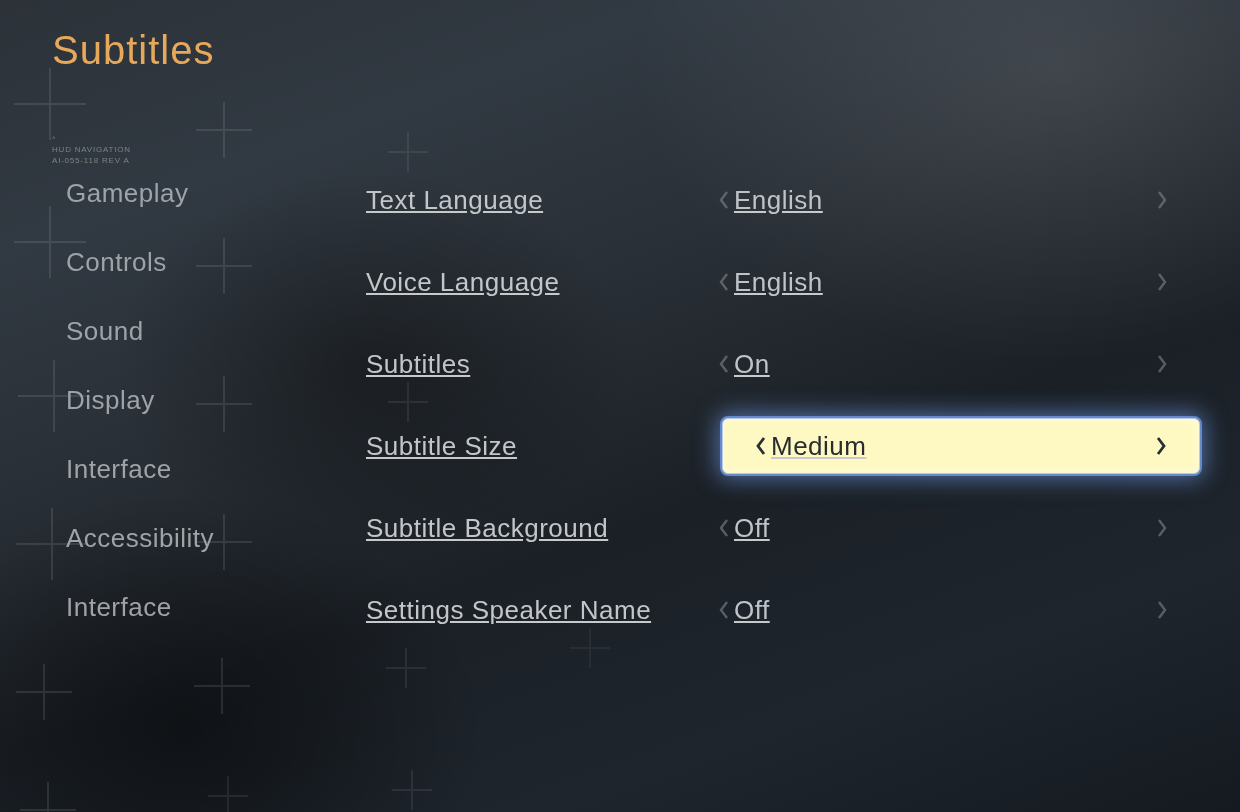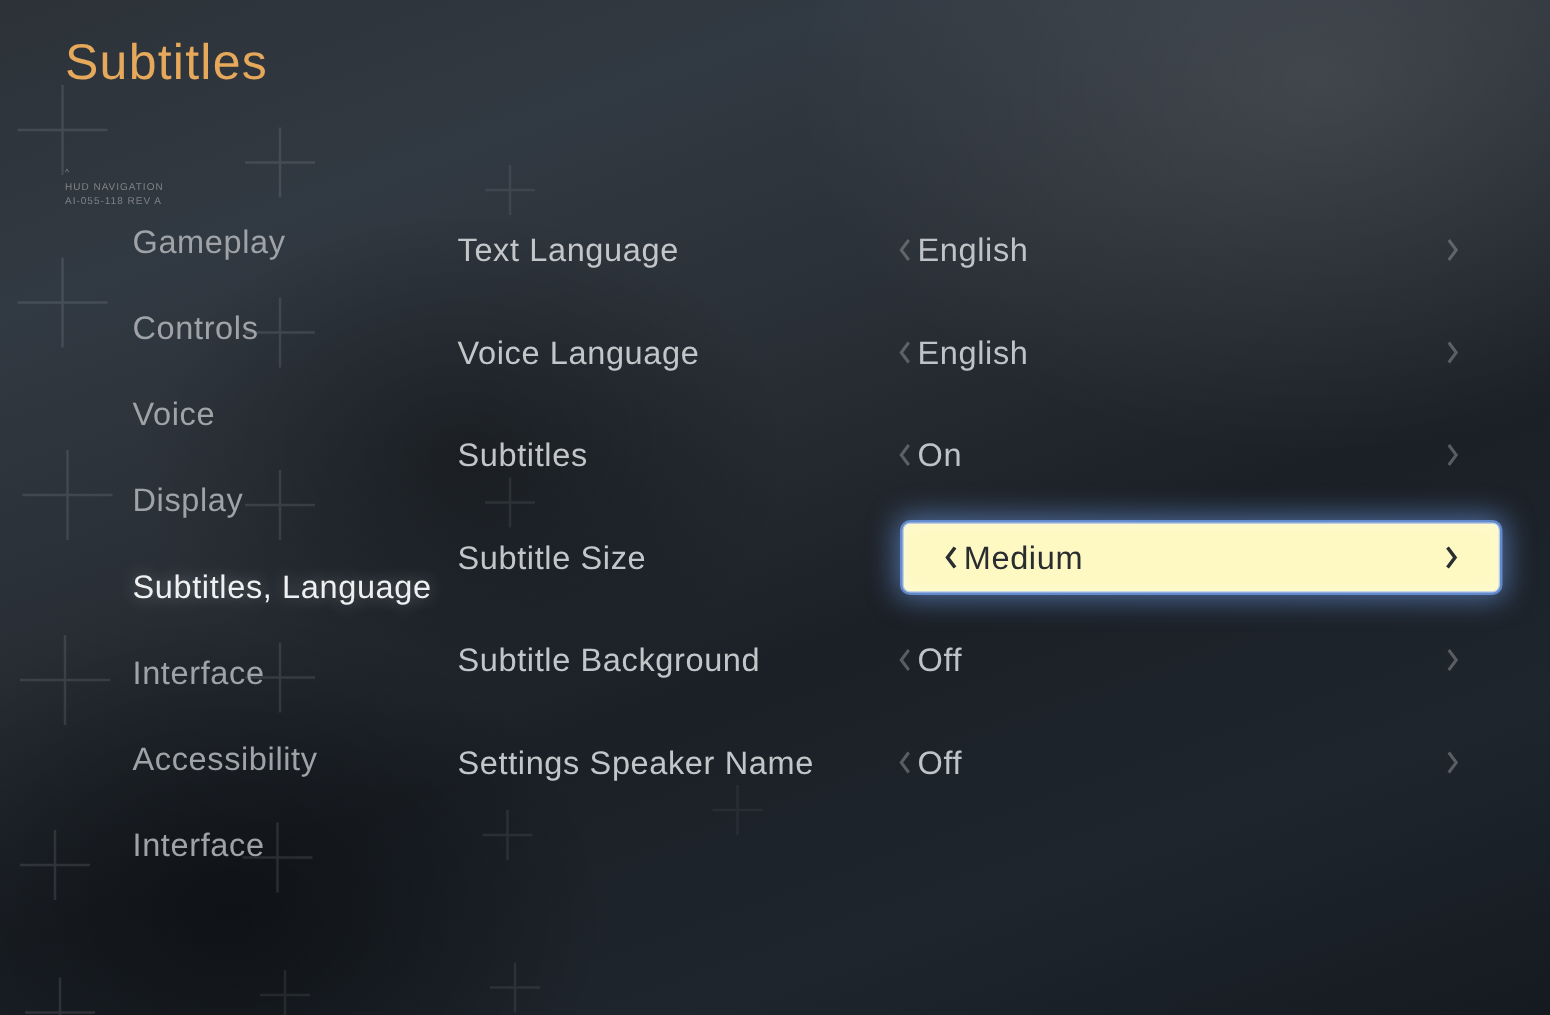--- a/index.html
+++ b/index.html
@@ -36,27 +36,26 @@
   .hud-tag .carat { font-size:7px; display:block; margin-bottom:2px; }
 
   .sidebar {
     position:absolute; left:66px; top:178px;
     display:flex; flex-direction:column; gap:38px;
   }
   .side-item {
     font-size:26px; font-weight:500;
     color:#9fa3a7; letter-spacing:0.5px;
     cursor:pointer;
-    margin-left:40px;
   }
   .side-item.active { color:#eef0f2; text-shadow:0 0 14px rgba(255,255,255,0.35); }
 
   .options {
     position:absolute; left:366px; top:178px; right:40px;
-    display:flex; flex-direction:column; gap:38px;
+    display:flex; flex-direction:column; gap:38px;text-decoration:underline;
   }
   .opt-row {
     display:flex; align-items:center; height:44px;
   }
   .opt-label {
     flex:0 0 320px; font-size:26px; font-weight:400;
     color:#c3c6c9; letter-spacing:0.5px;
   }
   .opt-select {
     flex:1; display:flex; align-items:center; justify-content:space-between;
@@ -113,23 +112,22 @@
 
 <div class="hud-tag">
   <span class="carat">^</span>
   <span>HUD NAVIGATION</span><br>
   <span>AI-055-118 REV A</span>
 </div>
 
 <nav class="sidebar">
   <div class="side-item">Gameplay</div>
   <div class="side-item">Controls</div>
-  <div class="side-item">Voice</div>
+  <div class="side-item">Sound</div>
   <div class="side-item">Display</div>
-  <div class="side-item active">Subtitles, Language</div>
   <div class="side-item">Interface</div>
   <div class="side-item">Accessibility</div>
   <div class="side-item">Interface</div>
 </nav>
 
 <div class="options">
 
   <div class="opt-row">
     <div class="opt-label">Text Language</div>
     <div class="opt-select">

